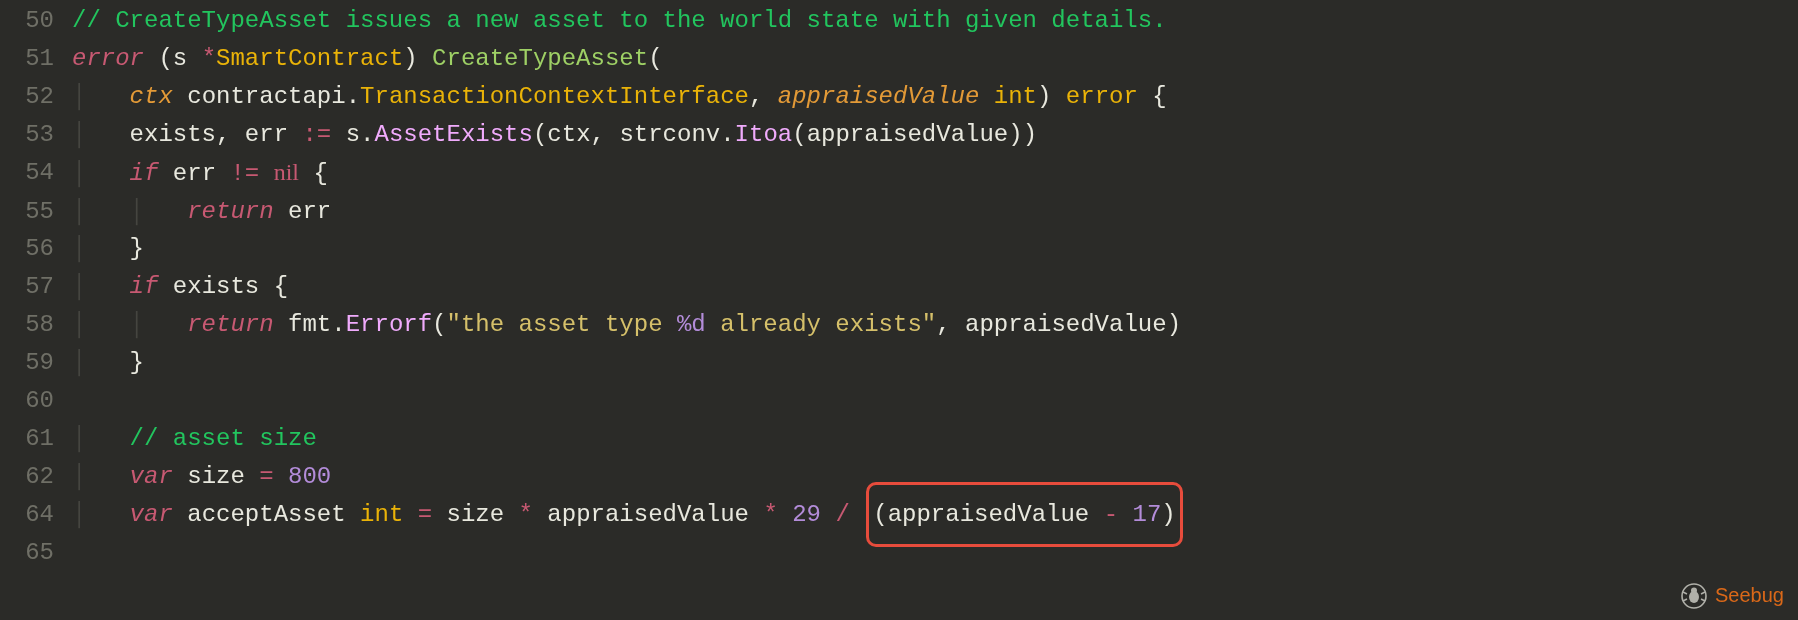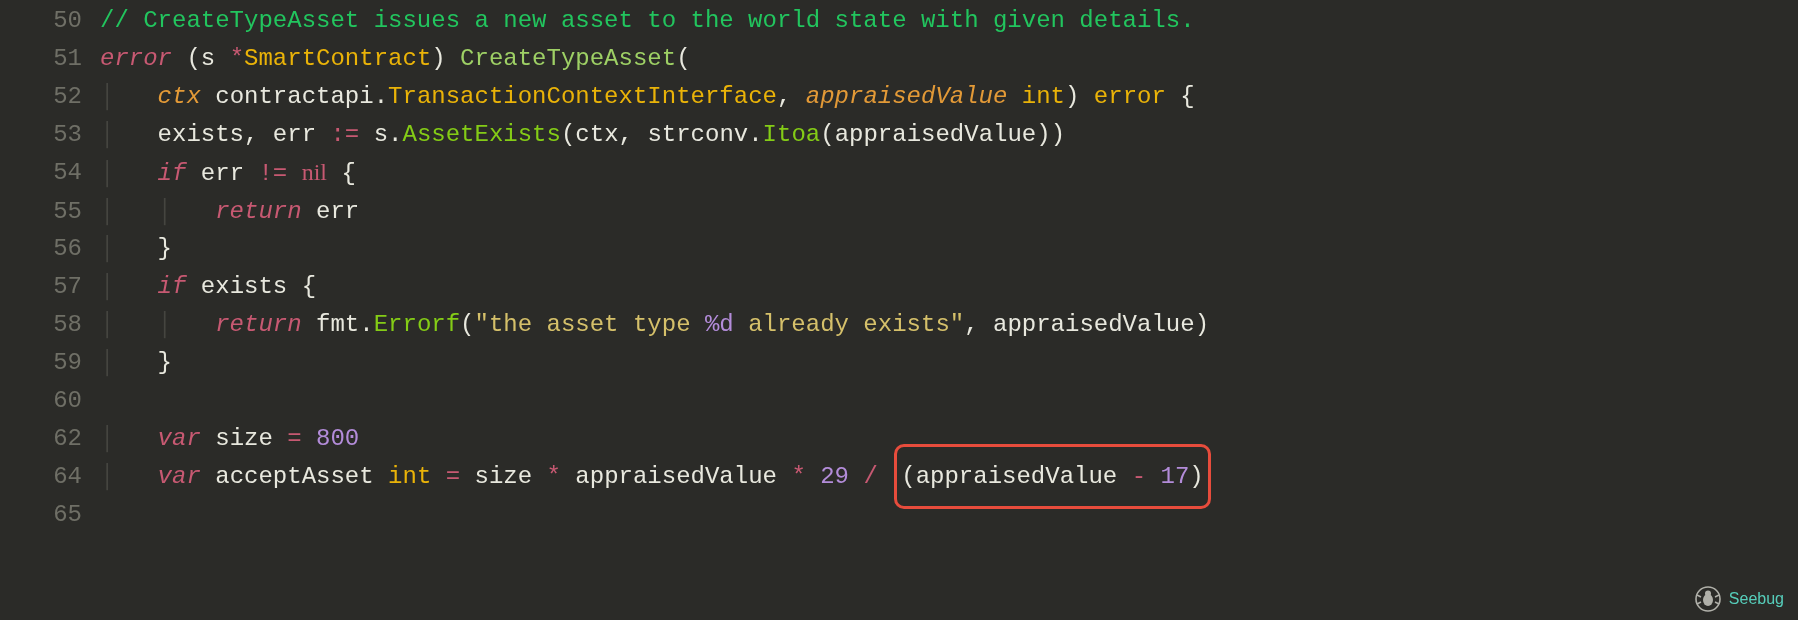--- a/index.html
+++ b/index.html
@@ -9,21 +9,20 @@
     font-size: 24px;
     line-height: 1.58;
     color: #d4d4c8;
     width: 1798px;
     height: 620px;
     overflow: hidden;
     position: relative;
   }
   .editor {
     padding-top: 2px;
-    margin-left: 28px;
   }
   .line {
     display: flex;
     white-space: pre;
   }
   .gutter {
     width: 72px;
     text-align: right;
     padding-right: 18px;
     color: #6f6f66;
@@ -39,41 +38,41 @@
   .c-comment { color: #22c55e; }
   .c-keyword { color: #c75972; font-style: italic; }
   .c-keyword-n { color: #c75972; font-family: Liberation Serif, serif; }
   .c-funcname { color: #9ed065; }
   .c-type-i { color: #eab308; }
   .c-param { color: #e39a37; font-style: italic; }
   .c-string { color: #d5c06a; }
   .c-fmt { color: #b38cd9; }
   .c-num { color: #b38cd9; }
   .c-op { color: #c75972; }
-  .c-member { color: #84cc16; }
+  .c-member { color: #f0abfc; }
   .c-plain { color: #e8e8de; }
   .c-punc { color: #e8e8de; }
 
   .hl-box {
     border: 3px solid #e74c3c;
     border-radius: 10px;
     padding: 16px 4px;
     margin: 0 2px;
   }
 
   .watermark {
     position: absolute;
     bottom: 8px;
     right: 14px;
     display: flex;
     align-items: center;
     gap: 8px;
-    color: #5eead4;
+    color: #f97316;
     font-family: sans-serif;
-    font-size: 16px;
+    font-size: 20px;
     opacity: 0.85;
   }
   .watermark svg { display:block; }
 </style>
 </head>
 <body>
 
 <div class="editor">
 
   <div class="line">
@@ -124,20 +123,24 @@
   <div class="line">
     <span class="gutter">59</span>
     <span class="code"><span class="indent-guide">│   </span><span class="c-punc">}</span></span>
   </div>
 
   <div class="line">
     <span class="gutter">60</span>
     <span class="code"> </span>
   </div>
 
+  <div class="line">
+    <span class="gutter">61</span>
+    <span class="code"><span class="indent-guide">│   </span><span class="c-comment">// asset size</span></span>
+  </div>
 
   <div class="line">
     <span class="gutter">62</span>
     <span class="code"><span class="indent-guide">│   </span><span class="c-keyword">var</span> <span class="c-plain">size</span> <span class="c-op">=</span> <span class="c-num">800</span></span>
   </div>
 
 
   <div class="line">
     <span class="gutter">64</span>
     <span class="code"><span class="indent-guide">│   </span><span class="c-keyword">var</span> <span class="c-plain">acceptAsset</span> <span class="c-type-i">int</span> <span class="c-op">=</span> <span class="c-plain">size</span> <span class="c-op">*</span> <span class="c-plain">appraisedValue</span> <span class="c-op">*</span> <span class="c-num">29</span> <span class="c-op">/</span> <span class="hl-box"><span class="c-punc">(</span><span class="c-plain">appraisedValue</span> <span class="c-op">-</span> <span class="c-num">17</span><span class="c-punc">)</span></span></span>

